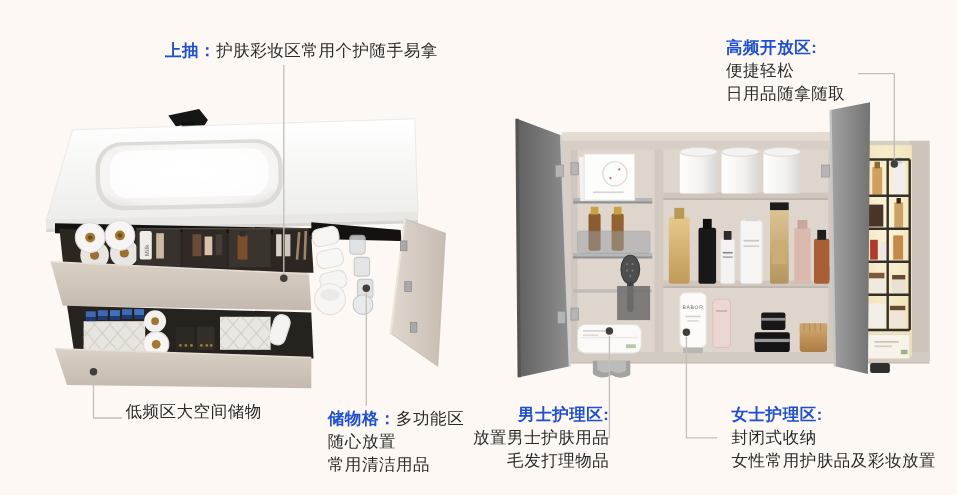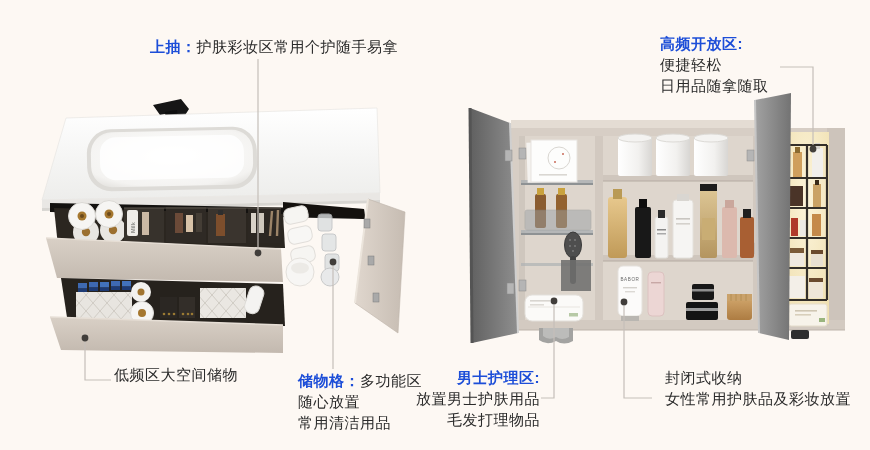--- a/index.html
+++ b/index.html
@@ -10,21 +10,21 @@
     color:#222;
   }
   .art{position:absolute;z-index:1;}
   .overlay{position:absolute;left:0;top:0;z-index:5;pointer-events:none;}
   .callout{position:absolute;z-index:6;font-size:15px;line-height:21px;letter-spacing:.5px;color:#2a2a2a;}
   .callout b{font-weight:700;color:#1d4ed8;}
   .co-upper{left:150px;top:36px;white-space:nowrap;}
   .co-open{left:660px;top:33px;width:140px;text-align:left;}
   .co-lower{left:114px;top:364px;}
   .co-storage{left:261px;top:370px;margin-left:37px;}
-  .co-mens{left:380px;top:367px;width:160px;text-align:right;}
+  .co-mens{left:394px;top:367px;width:160px;text-align:right;}
   .co-womens{left:665px;top:367px;white-space:nowrap;}
 </style>
 </head>
 <body>
 
 <div class="stage">
 
   <svg class="art" style="left:30px;top:95px" width="380" height="270" viewBox="0 0 380 270">
     <defs>
       <linearGradient id="v-counter" x1="0" y1="0" x2="0" y2="1">
@@ -409,17 +409,18 @@
     <div>常用清洁用品</div>
   </div>
 
   <div class="callout co-mens">
     <div><b>男士护理区:</b></div>
     <div>放置男士护肤用品</div>
     <div>毛发打理物品</div>
   </div>
 
   <div class="callout co-womens">
+    <div><b>女士护理区:</b></div>
     <div>封闭式收纳</div>
     <div>女性常用护肤品及彩妆放置</div>
   </div>
 
 </div>
 
 </body></html>

